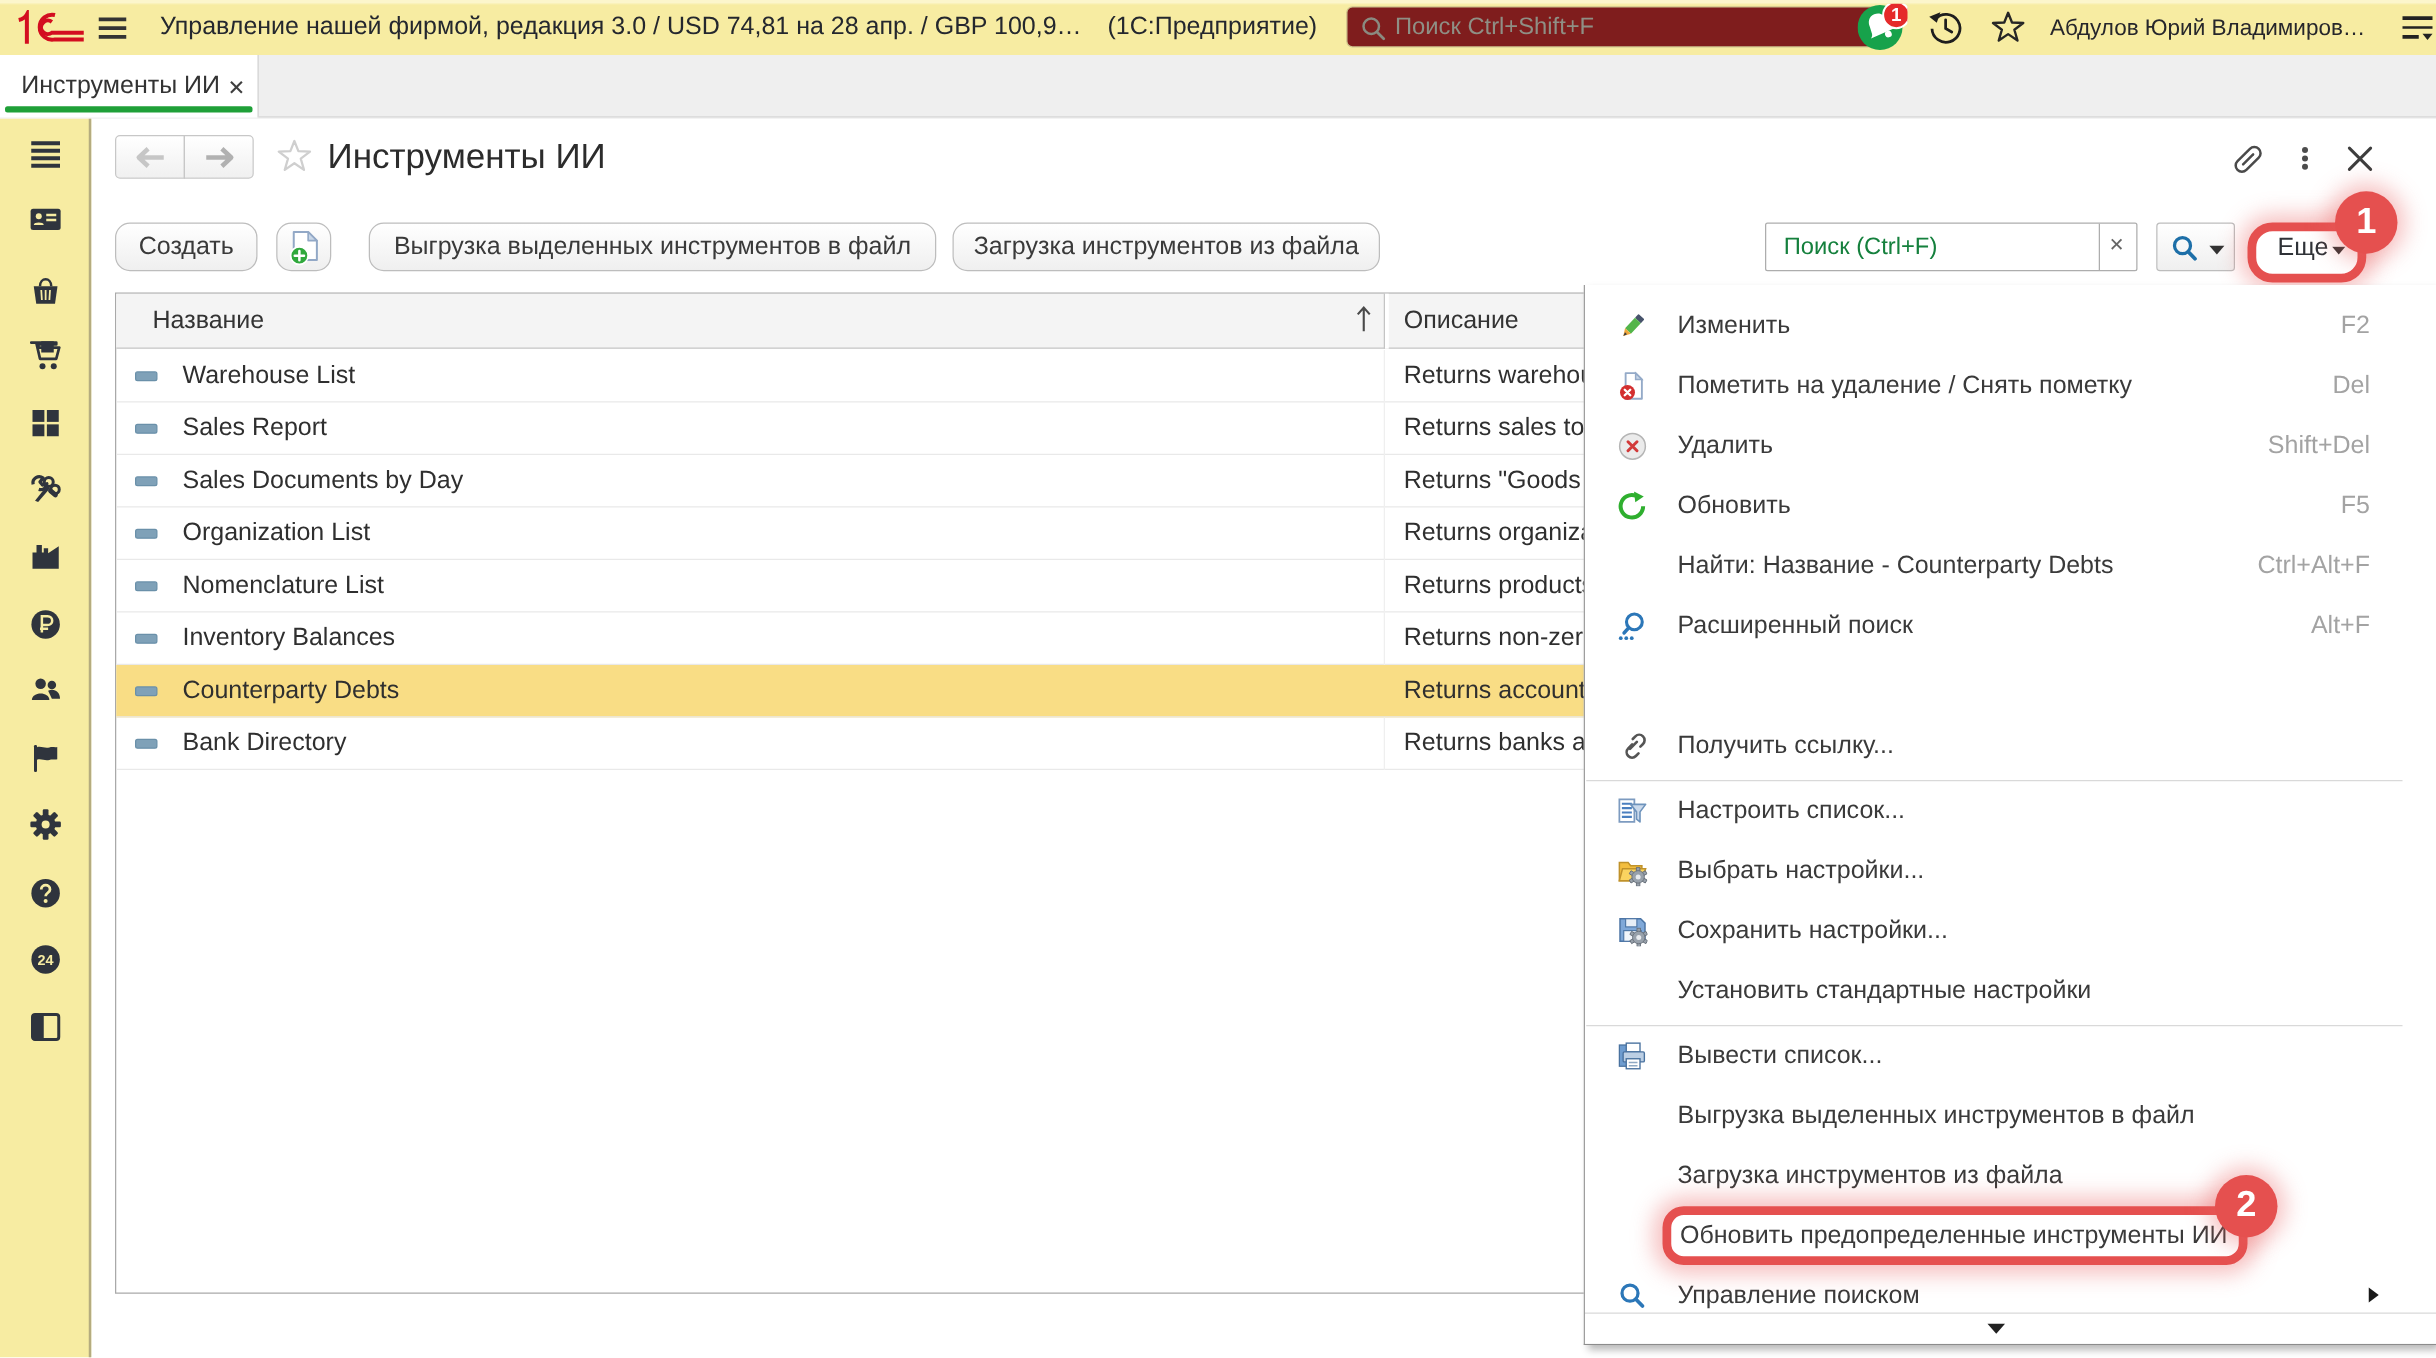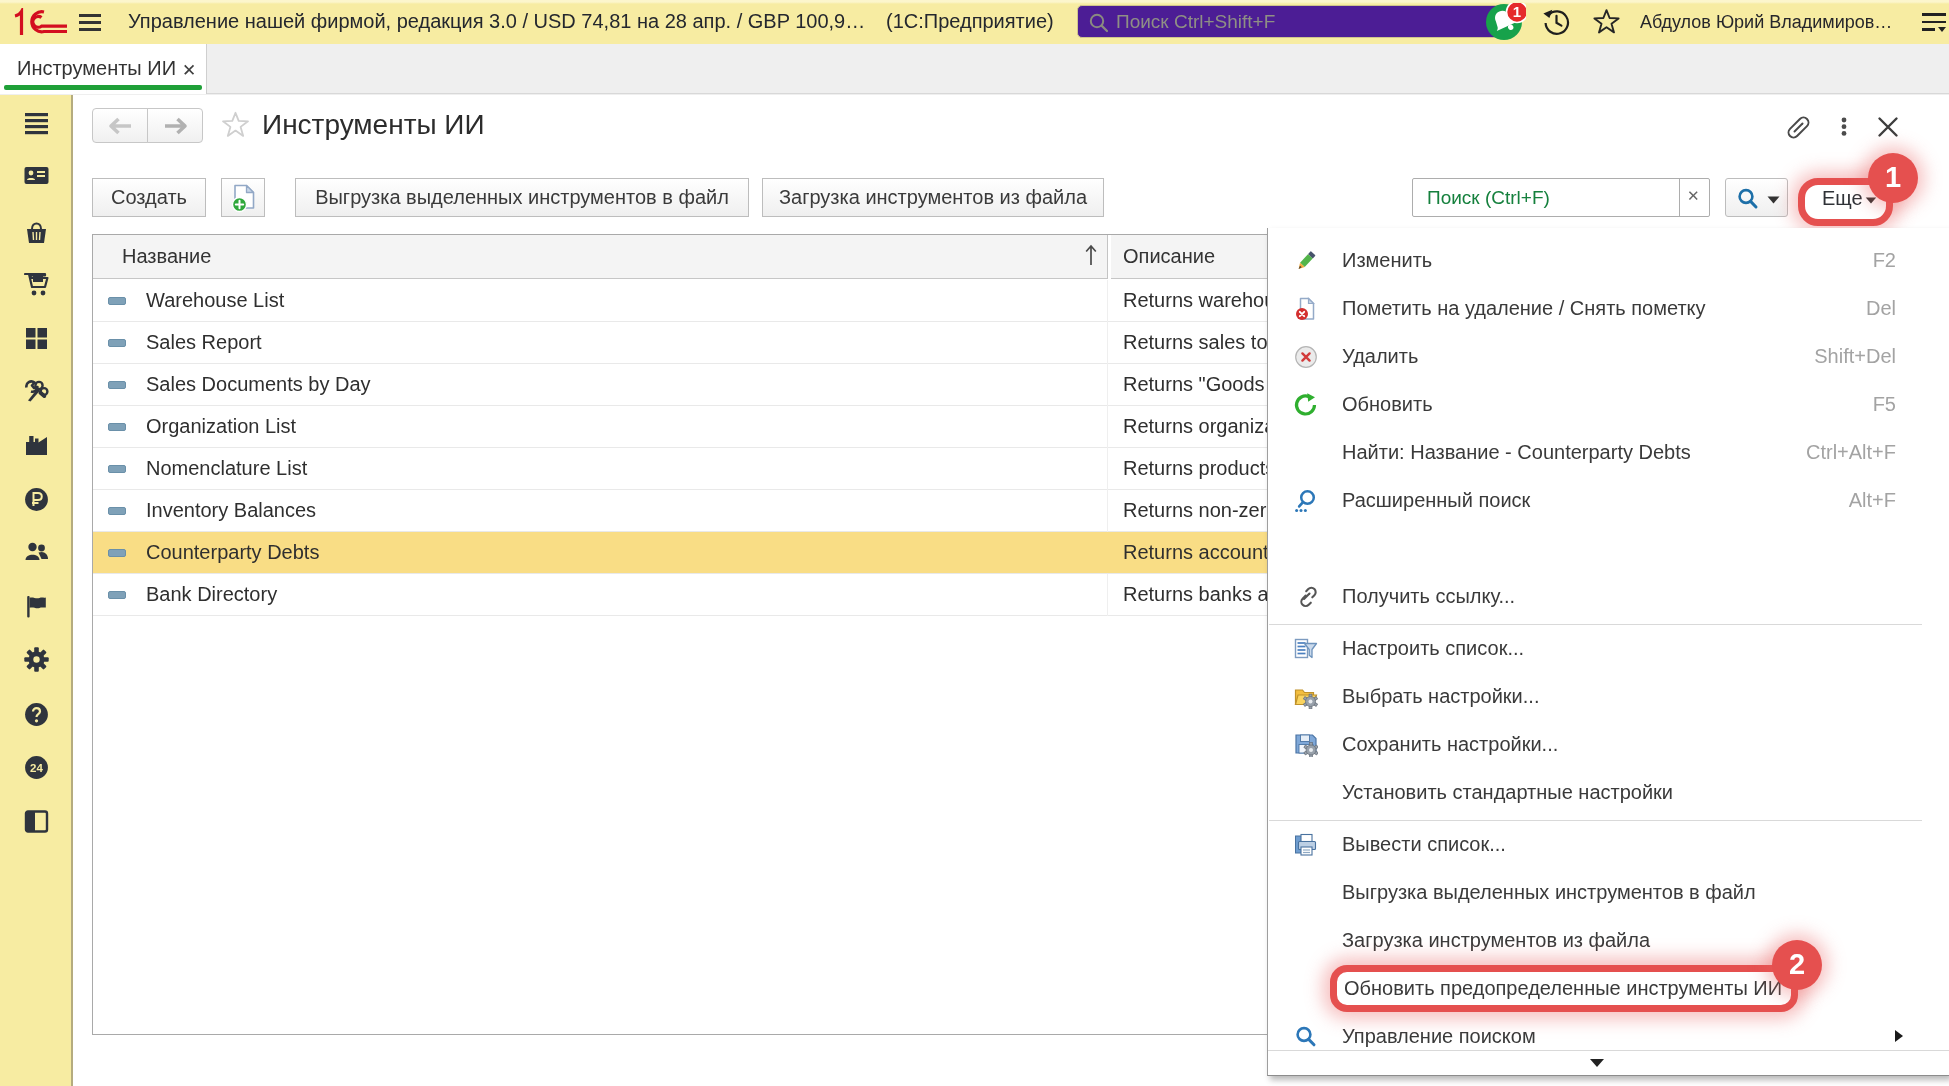--- a/index.html
+++ b/index.html
@@ -2,38 +2,38 @@
 <html lang="ru"><head>
 <meta charset="utf-8">
 <style>
   * { margin:0; padding:0; box-sizing:border-box; }
   html,body { width:1949px; height:1086px; overflow:hidden; }
   body { font-family:"Liberation Sans", sans-serif; background:#fff; position:relative; }
   .abs { position:absolute; }
   
   #topbar { left:0; top:0; width:1949px; height:44px; background:linear-gradient(#FCF6CC 0px, #FCF6CC 2px, #F7ECA2 4px); }
   .title { font-size:20px; color:#24272e; white-space:pre;text-align:center; }
-  #gsearch { left:1077px; top:5px; width:436px; height:33px; background:#4c1d95; border:1px solid #CFC48D; border-radius:5px; }
+  #gsearch { left:1077px; top:5px; width:436px; height:33px; background:#7f1d1d; border:1px solid #CFC48D; border-radius:5px; }
   #gsearch .ph { position:absolute; left:38px; top:5px; font-size:19px; color:#8f8f85; }
   
   #tabrow { left:0; top:44px; width:1949px; height:51px; background:#EFEFEF; }
   #tab1 { left:0; top:0; width:207px; height:50px; background:#fff; border-right:1px solid #CFCFCF; }
   #tab1 .t { position:absolute; left:17px; top:13px; font-size:20px; color:#333; }
   #tab1 .x { position:absolute; left:182px; top:16px; font-size:17px; color:#3f3f3f; }
   #tabgreen { left:4px; top:41px; width:198px; height:5px; background:#1FA038; border-radius:2px; }
   
   #sidebar { left:0; top:95px; width:73px; height:991px; background:#F7ECA2; border-right:2px solid #B5AC7F; }
   .sbi { position:absolute; left:24px; width:25px; height:25px; }
   
   .navbtn { top:108px; height:35px; background:linear-gradient(#ffffff,#f0f0f0); border:1px solid #C7C7C7; }
   #navback { left:92px; width:56px; border-radius:4px 0 0 4px; }
   #navfwd  { left:147px; width:56px; border-radius:0 4px 4px 0; }
   #pagetitle { left:262px; top:109px; font-size:28px; color:#2c2c2c; }
   
-  .btn { top:178px; height:39px; background:linear-gradient(#ffffff,#efefef); border:1px solid #BDBDBD; border-radius:0; font-size:20px; color:#3a3a3a; text-align:center; }
+  .btn { top:178px; height:39px; background:linear-gradient(#ffffff,#efefef); border:1px solid #BDBDBD; border-radius:12px; font-size:20px; color:#3a3a3a; text-align:center; }
   .btn span { position:relative; top:7px; }
   #btn-create { left:92px; width:114px; }
   #btn-icon { left:221px; width:44px; }
   #btn-vygruzka { left:295px; width:454px; }
   #btn-zagruzka { left:762px; width:342px; }
   
   #lsearch { left:1412px; top:178px; width:298px; height:39px; border:1px solid #ADADAD; border-radius:2px; background:#fff; }
   #lsearch .ph { position:absolute; left:14px; top:8px; font-size:19px; color:#15803d; }
   #lsearch .div { position:absolute; left:266px; top:0px; width:1px; height:37px; background:#ADADAD; }
   #lsearch .x { position:absolute; left:274px; top:8px; font-size:15px; color:#666; }

